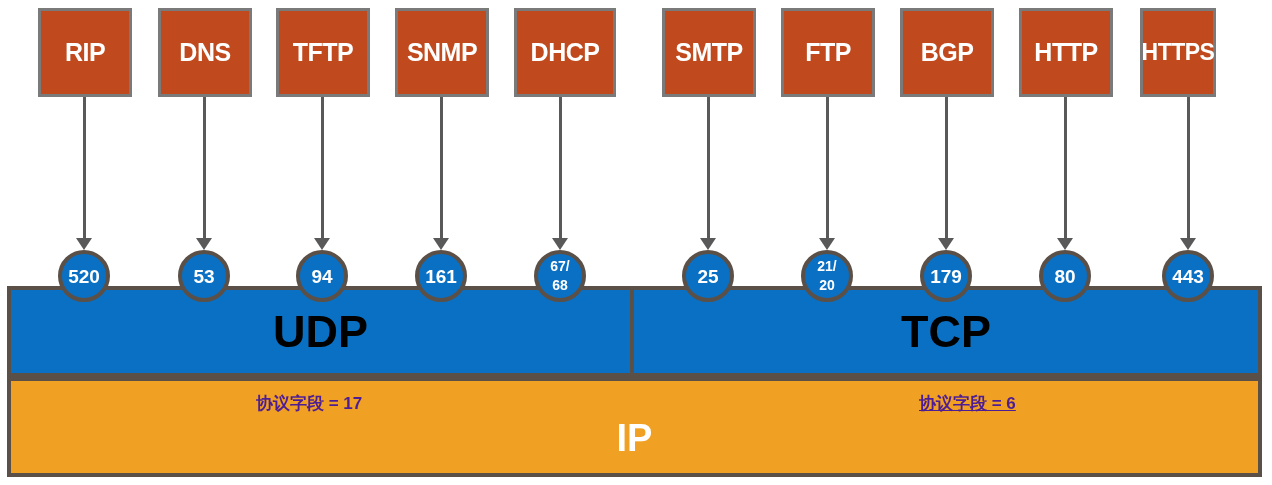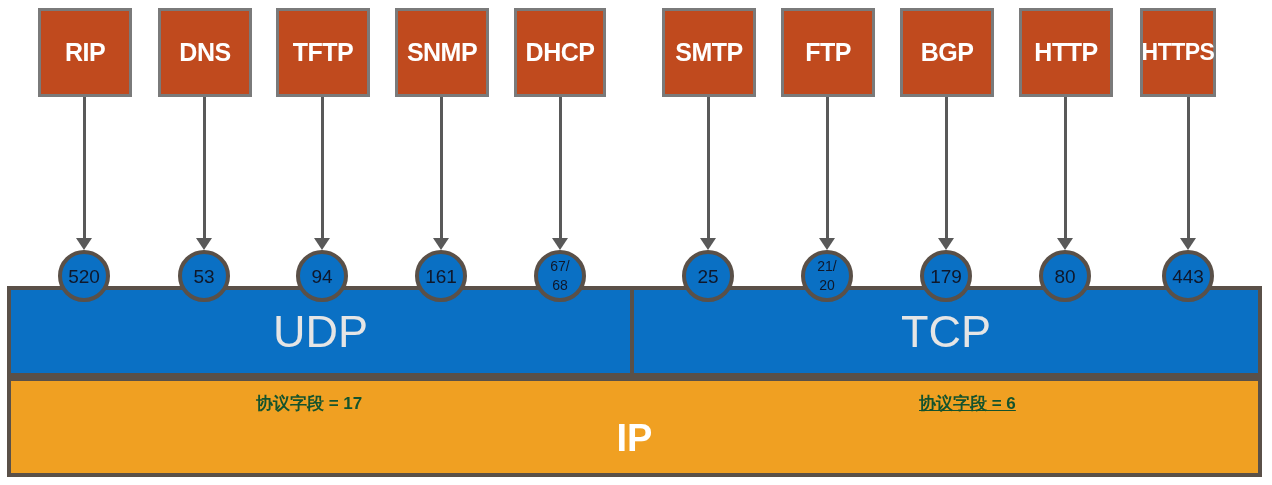--- a/index.html
+++ b/index.html
@@ -65,22 +65,22 @@
     background: #0A70C4;
     border: 4px solid #5A5048;
     box-sizing: border-box;
     display: flex;
     flex-direction: column;
     align-items: center;
     justify-content: center;
     z-index: 6;
   }
   .port-text {
-    color: #0f172a;
-    font-weight: normal;
+    color: #ffffff;
+    font-weight: bold;
     font-size: 19px;
     line-height: 1;
     white-space: nowrap;
   }
   .port-text.dual {
     font-size: 14px;
     line-height: 1.35;
   }
 
   
@@ -101,22 +101,22 @@
     align-items: center;
     justify-content: center;
     box-sizing: border-box;
   }
   #udp-seg {
     width: 623px;
     border-right: 4px solid #5A5048;
   }
   #tcp-seg { flex: 1; }
   .transport-label {
-    color: #e5e5e5;
-    font-weight: normal;
+    color: #000000;
+    font-weight: bold;
     font-size: 45px;
     line-height: 1;
   }
 
   
   #ip-bar {
     position: absolute;
     left: 7px;
     top: 377px;
     width: 1255px;
@@ -133,21 +133,21 @@
     top: 38px;
     text-align: center;
     color: #ffffff;
     font-weight: bold;
     font-size: 38px;
     line-height: 1;
   }
   .proto-field {
     position: absolute;
     top: 14px;
-    color: #14532d;
+    color: #4c1d95;
     font-weight: bold;
     font-size: 17px;
     line-height: 1;
     white-space: nowrap;
   }
   #proto-field-udp { left: 245px; }
   #proto-field-tcp { left: 908px; text-decoration: underline; }
 </style>
 </head>
 <body>
@@ -180,21 +180,21 @@
         <span class="port-text">94</span>
       </div>
       <div class="proto-box" style="left: 395px; width: 94px;">
         <span class="proto-label">SNMP</span>
       </div>
       <div class="arrow" style="left: 440px; height: 141px;"></div>
       <div class="arrow-head" style="left: 433px; top: 238px;"></div>
       <div class="port-circle" style="left: 415px; top: 250px; align-items: center;">
         <span class="port-text">161</span>
       </div>
-      <div class="proto-box" style="left: 514px; width: 92px;">
+      <div class="proto-box" style="left: 514px; width: 102px;">
         <span class="proto-label">DHCP</span>
       </div>
       <div class="arrow" style="left: 559px; height: 141px;"></div>
       <div class="arrow-head" style="left: 552px; top: 238px;"></div>
       <div class="port-circle" style="left: 534px; top: 250px;">
         <span class="port-text dual">67/</span>
         <span class="port-text dual">68</span>
       </div>
       <div class="proto-box" style="left: 662px; width: 94px;">
         <span class="proto-label">SMTP</span>

